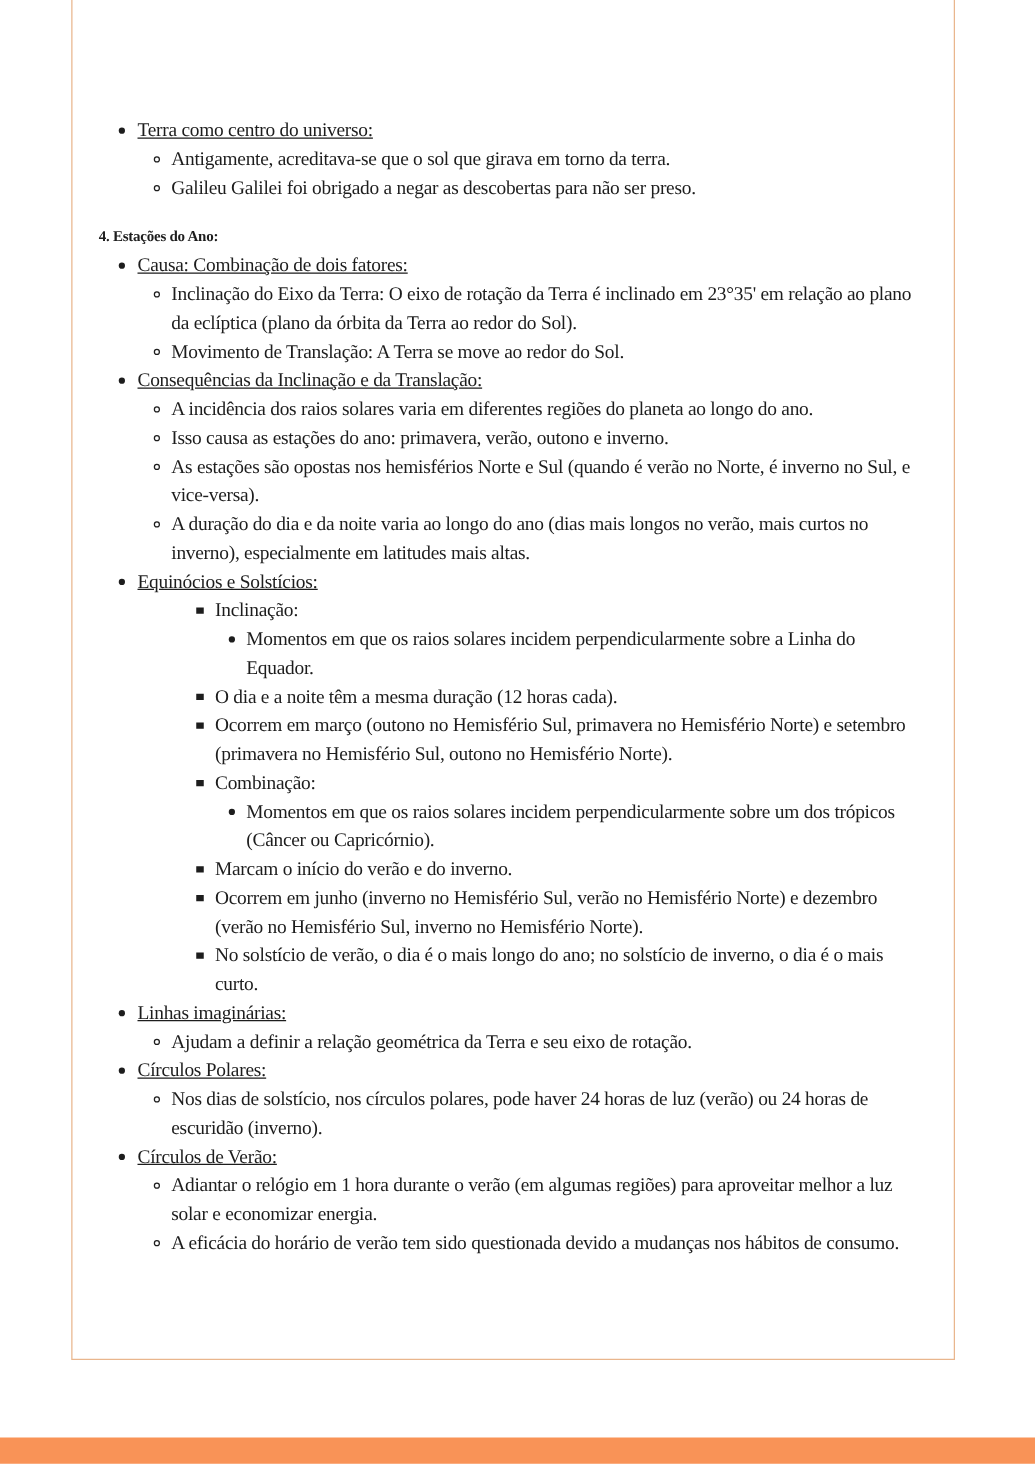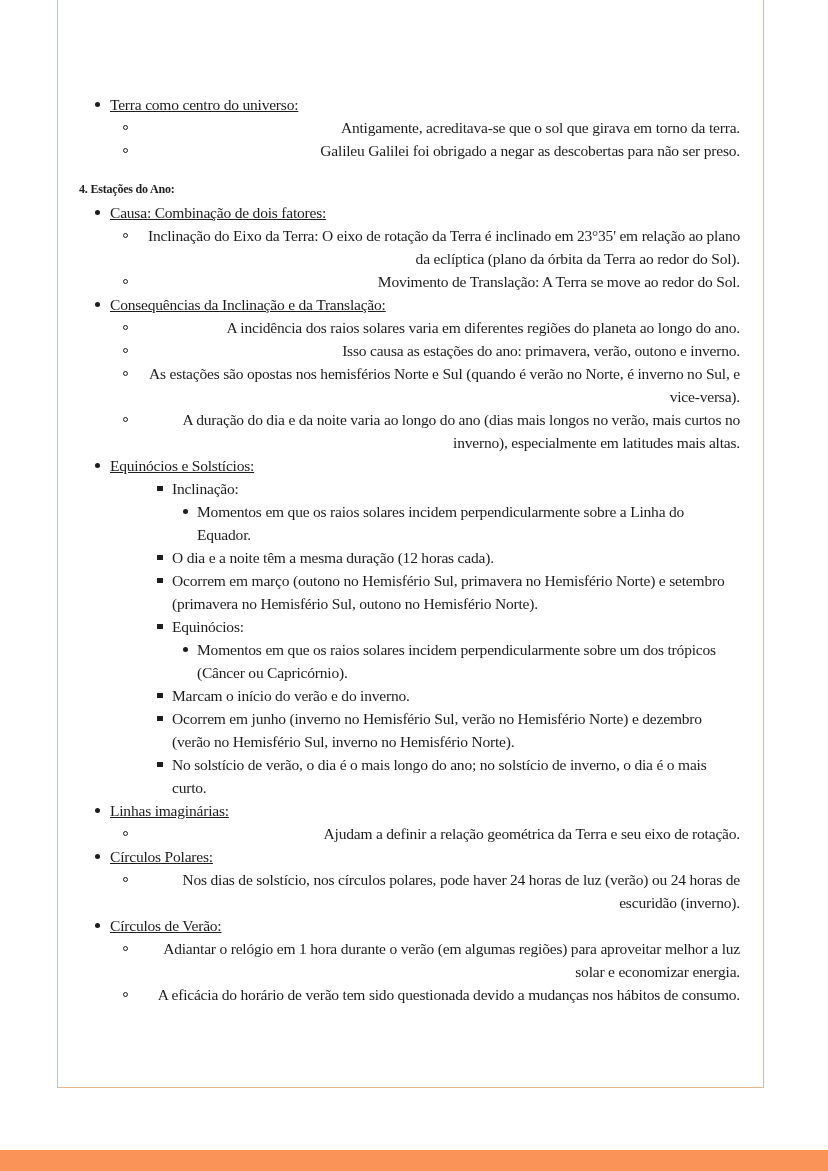--- a/index.html
+++ b/index.html
@@ -33,21 +33,21 @@
   }
   .heading {
     font-weight: 700;
     margin-top: 16px;
     font-size: 12px;
   }
   .li {
     position: relative;
   }
   .li.lvl1 { padding-left: 31px; text-decoration: underline; }
-  .li.lvl2 { padding-left: 58px; text-align: right; }
+  .li.lvl2 { padding-left: 58px; }
   .li.lvl3 { padding-left: 93px; }
   .li.lvl4 { padding-left: 118px; }
   .bullet {
     position: absolute;
     top: 8.5px;
     width: 5px;
     height: 5px;
     box-sizing: border-box;
   }
   .lvl1 .bullet { left: 16px; }
@@ -95,21 +95,21 @@
         <div class="li lvl1"><span class="bullet disc"></span><span class="li-text">Consequências da Inclinação e da Translação:</span></div>
         <div class="li lvl2"><span class="bullet circle"></span><span class="li-text">A incidência dos raios solares varia em diferentes regiões do planeta ao longo do ano.</span></div>
         <div class="li lvl2"><span class="bullet circle"></span><span class="li-text">Isso causa as estações do ano: primavera, verão, outono e inverno.</span></div>
         <div class="li lvl2"><span class="bullet circle"></span><span class="li-text">As estações são opostas nos hemisférios Norte e Sul (quando é verão no Norte, é inverno no Sul, e vice-versa).</span></div>
         <div class="li lvl2"><span class="bullet circle"></span><span class="li-text">A duração do dia e da noite varia ao longo do ano (dias mais longos no verão, mais curtos no inverno), especialmente em latitudes mais altas.</span></div>
         <div class="li lvl1"><span class="bullet disc"></span><span class="li-text">Equinócios e Solstícios:</span></div>
         <div class="li lvl3"><span class="bullet square"></span><span class="li-text">Inclinação:</span></div>
         <div class="li lvl4"><span class="bullet disc"></span><span class="li-text">Momentos em que os raios solares incidem perpendicularmente sobre a Linha do Equador.</span></div>
         <div class="li lvl3"><span class="bullet square"></span><span class="li-text">O dia e a noite têm a mesma duração (12 horas cada).</span></div>
         <div class="li lvl3"><span class="bullet square"></span><span class="li-text">Ocorrem em março (outono no Hemisfério Sul, primavera no Hemisfério Norte) e setembro (primavera no Hemisfério Sul, outono no Hemisfério Norte).</span></div>
-        <div class="li lvl3"><span class="bullet square"></span><span class="li-text">Equinócios:</span></div>
+        <div class="li lvl3"><span class="bullet square"></span><span class="li-text">Combinação:</span></div>
         <div class="li lvl4"><span class="bullet disc"></span><span class="li-text">Momentos em que os raios solares incidem perpendicularmente sobre um dos trópicos (Câncer ou Capricórnio).</span></div>
         <div class="li lvl3"><span class="bullet square"></span><span class="li-text">Marcam o início do verão e do inverno.</span></div>
         <div class="li lvl3"><span class="bullet square"></span><span class="li-text">Ocorrem em junho (inverno no Hemisfério Sul, verão no Hemisfério Norte) e dezembro (verão no Hemisfério Sul, inverno no Hemisfério Norte).</span></div>
         <div class="li lvl3"><span class="bullet square"></span><span class="li-text">No solstício de verão, o dia é o mais longo do ano; no solstício de inverno, o dia é o mais curto.</span></div>
         <div class="li lvl1"><span class="bullet disc"></span><span class="li-text">Linhas imaginárias:</span></div>
         <div class="li lvl2"><span class="bullet circle"></span><span class="li-text">Ajudam a definir a relação geométrica da Terra e seu eixo de rotação.</span></div>
         <div class="li lvl1"><span class="bullet disc"></span><span class="li-text">Círculos Polares:</span></div>
         <div class="li lvl2"><span class="bullet circle"></span><span class="li-text">Nos dias de solstício, nos círculos polares, pode haver 24 horas de luz (verão) ou 24 horas de escuridão (inverno).</span></div>
         <div class="li lvl1"><span class="bullet disc"></span><span class="li-text">Círculos de Verão:</span></div>
         <div class="li lvl2"><span class="bullet circle"></span><span class="li-text">Adiantar o relógio em 1 hora durante o verão (em algumas regiões) para aproveitar melhor a luz solar e economizar energia.</span></div>

